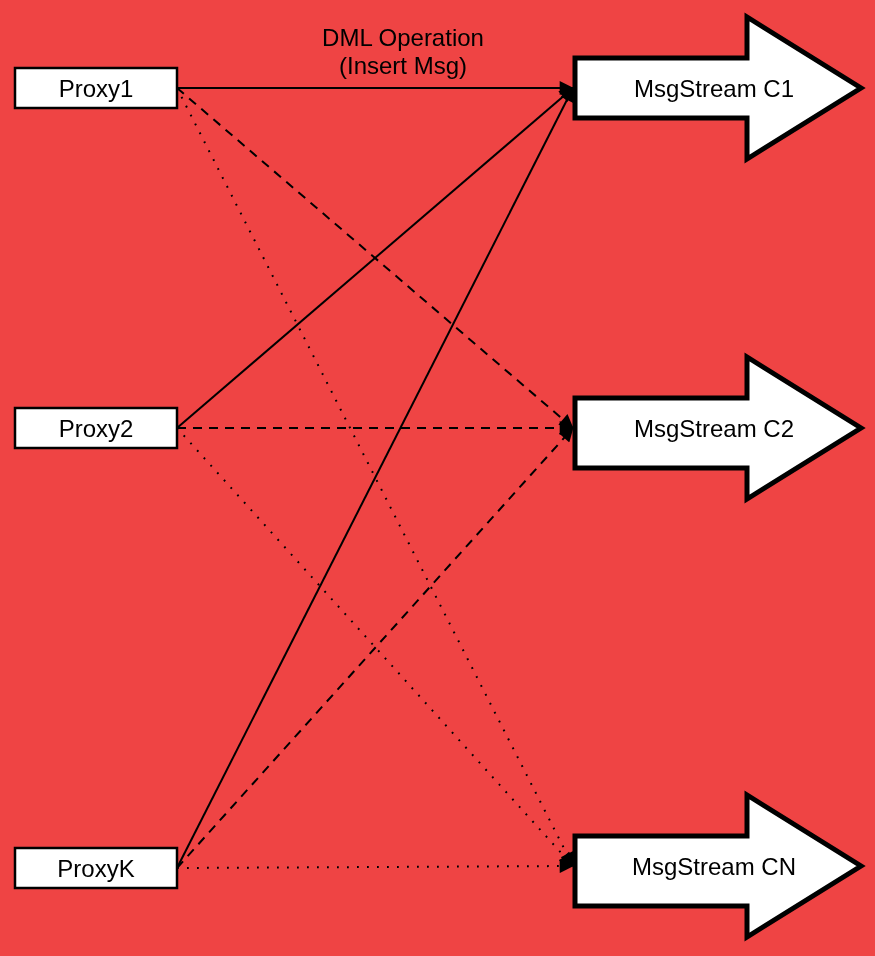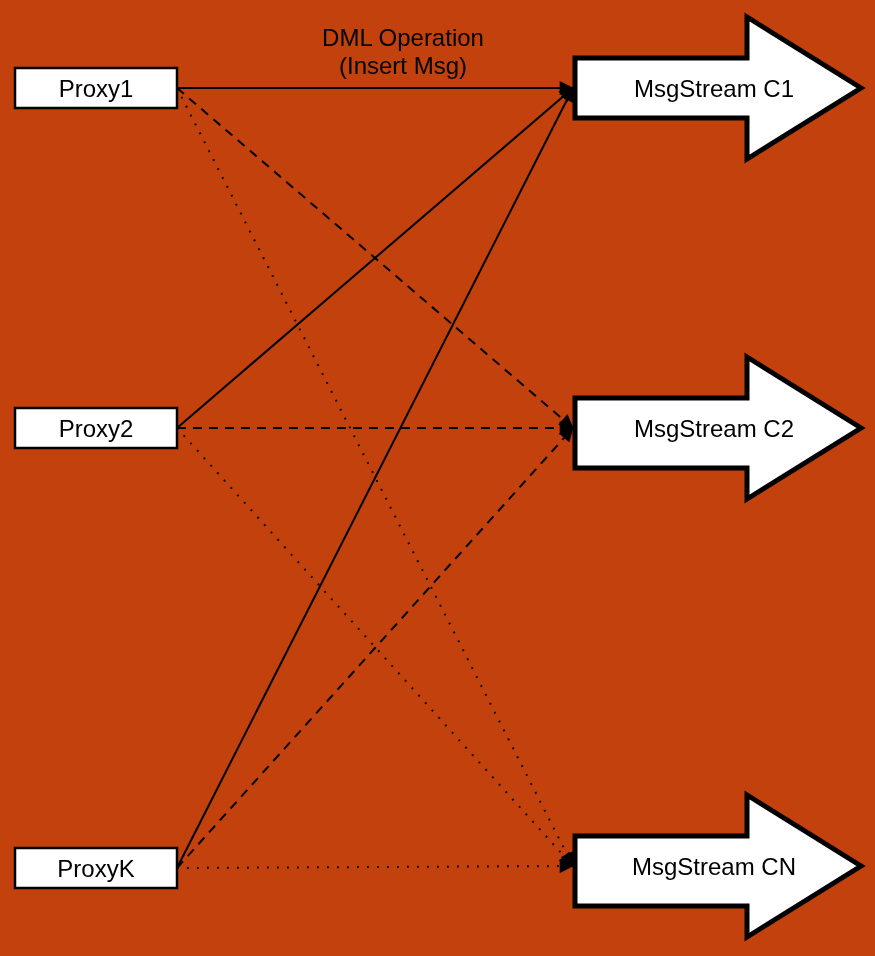--- a/index.html
+++ b/index.html
@@ -3,21 +3,21 @@
 <meta charset="utf-8">
 <style>
   html, body {
     margin: 0;
     padding: 0;
     background: #ffffff;
   }
   .canvas-wrap {
     width: 875px;
     height: 956px;
-    background: #c2410c;
+    background: #ef4444;
     position: relative;
   }
   svg {
     display: block;
   }
   text {
     font-family: "Liberation Sans", sans-serif;
     font-size: 24px;
     fill: #000000;
   }

